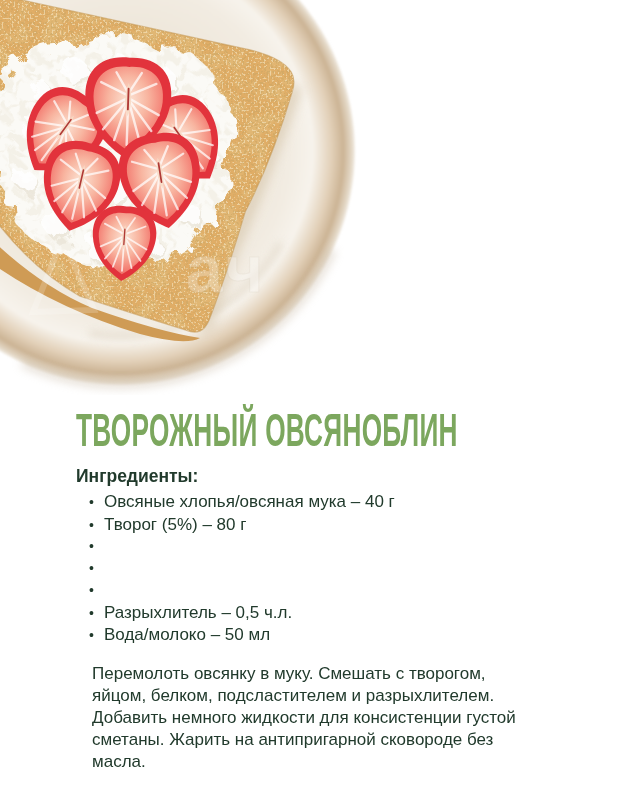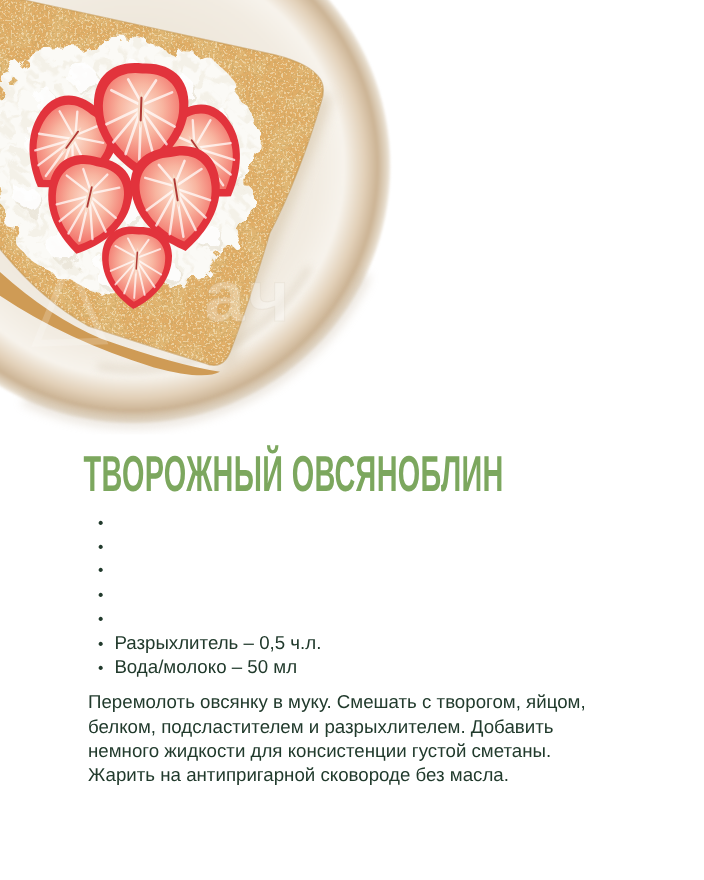--- a/index.html
+++ b/index.html
@@ -10,21 +10,21 @@
   .title{
     margin:0 0 12px 0;
     font-size:46px;line-height:46px;font-weight:800;
     color:#7ca75e;white-space:nowrap;letter-spacing:0.5px;
     transform:scaleX(0.57);transform-origin:0 50%;
   }
   .section-label{font-size:17.5px;font-weight:700;line-height:22px;margin:0 0 4px 0;}
   ul.ing-list{list-style:none;margin:0 0 9px 0;padding:0;}
   ul.ing-list li{display:flex;align-items:baseline;font-size:17px;line-height:21.7px;padding-left:13px;}
   ul.ing-list .dot{width:15px;flex:0 0 15px;font-size:14px;}
-  .prep{margin:4px;font-size:17px;line-height:22px;max-width:480px;}
+  .prep{margin:16px;font-size:17px;line-height:22px;max-width:480px;}
 </style>
 </head>
 <body>
 
 <div class="card">
 
   <div class="photo">
     <svg width="640" height="395" viewBox="0 0 640 395" xmlns="http://www.w3.org/2000/svg">
       <defs>
         <radialGradient id="gPlate" gradientUnits="userSpaceOnUse" cx="121" cy="151" r="234">
@@ -161,26 +161,29 @@
         <use href="#berry" transform="translate(80,185) rotate(13) scale(1.02)"></use>
         <use href="#berry" transform="translate(161,179) rotate(-9) scale(1.08)"></use>
         <use href="#berry" transform="translate(124,242) rotate(4) scale(0.85)"></use>
       </g>
     </svg>
   </div>
 
   <div class="content">
     <h1 class="title">ТВОРОЖНЫЙ ОВСЯНОБЛИН</h1>
 
+    <div class="section-label">Ингредиенты:</div>
     <ul class="ing-list">
       <li>
           <span class="dot">•</span>
-        </li>
-      <li>
-          <span class="dot">•</span>
+          <span>Овсяные хлопья/овсяная мука – 40 г</span>
+        </li>
+      <li>
+          <span class="dot">•</span>
+          <span>Творог (5%) – 80 г</span>
         </li>
       <li>
           <span class="dot">•</span>
         </li>
       <li>
           <span class="dot">•</span>
         </li>
       <li>
           <span class="dot">•</span>
         </li>

